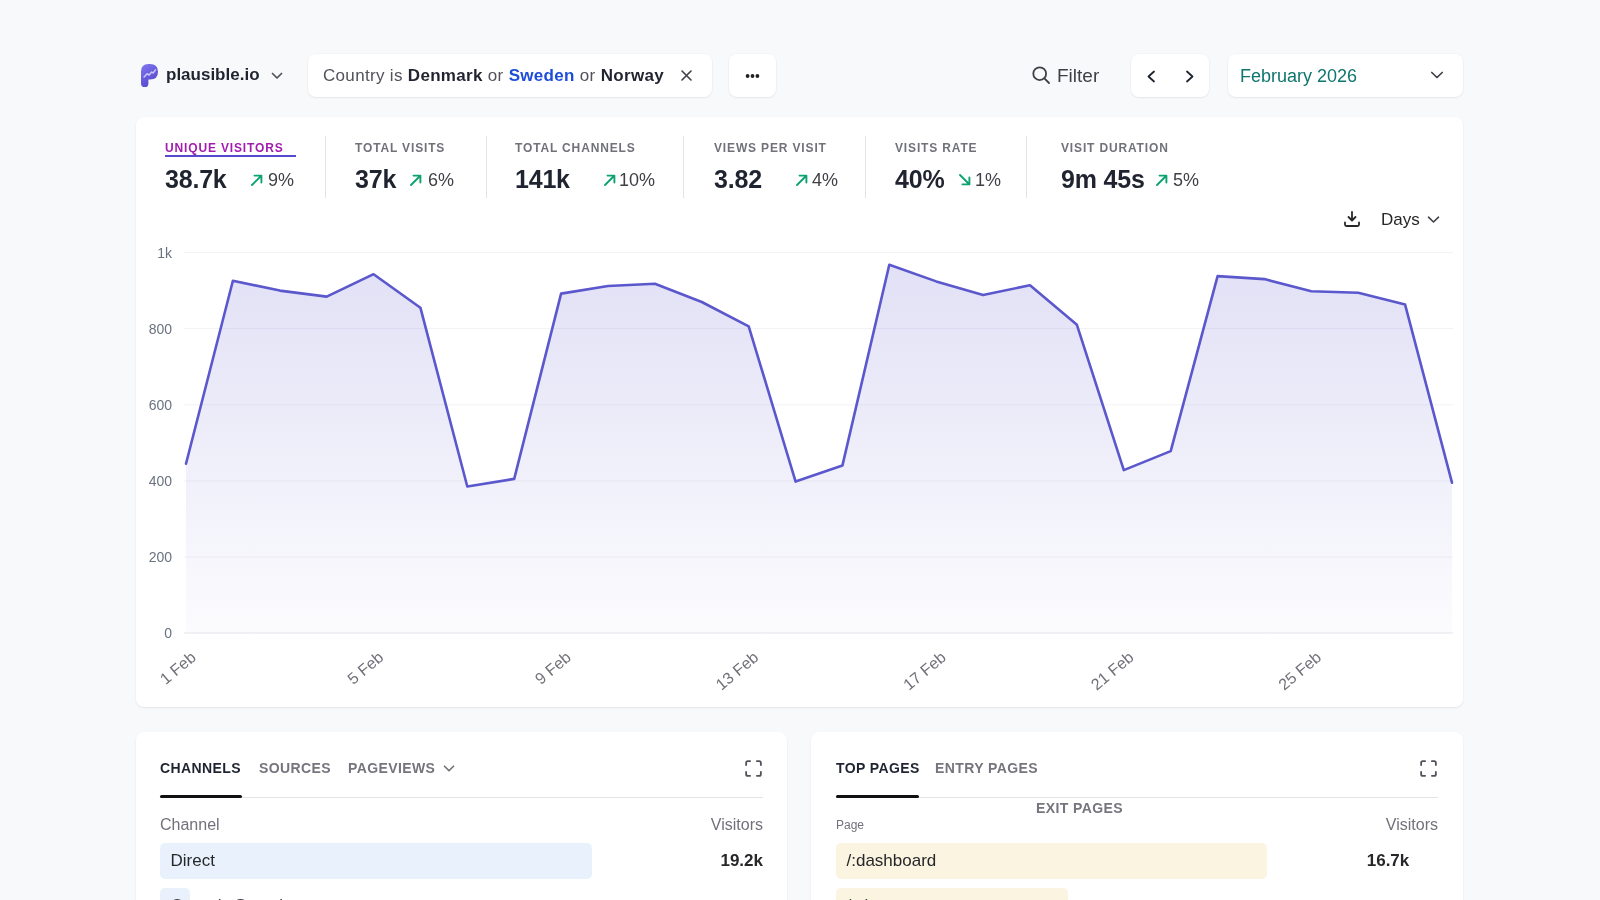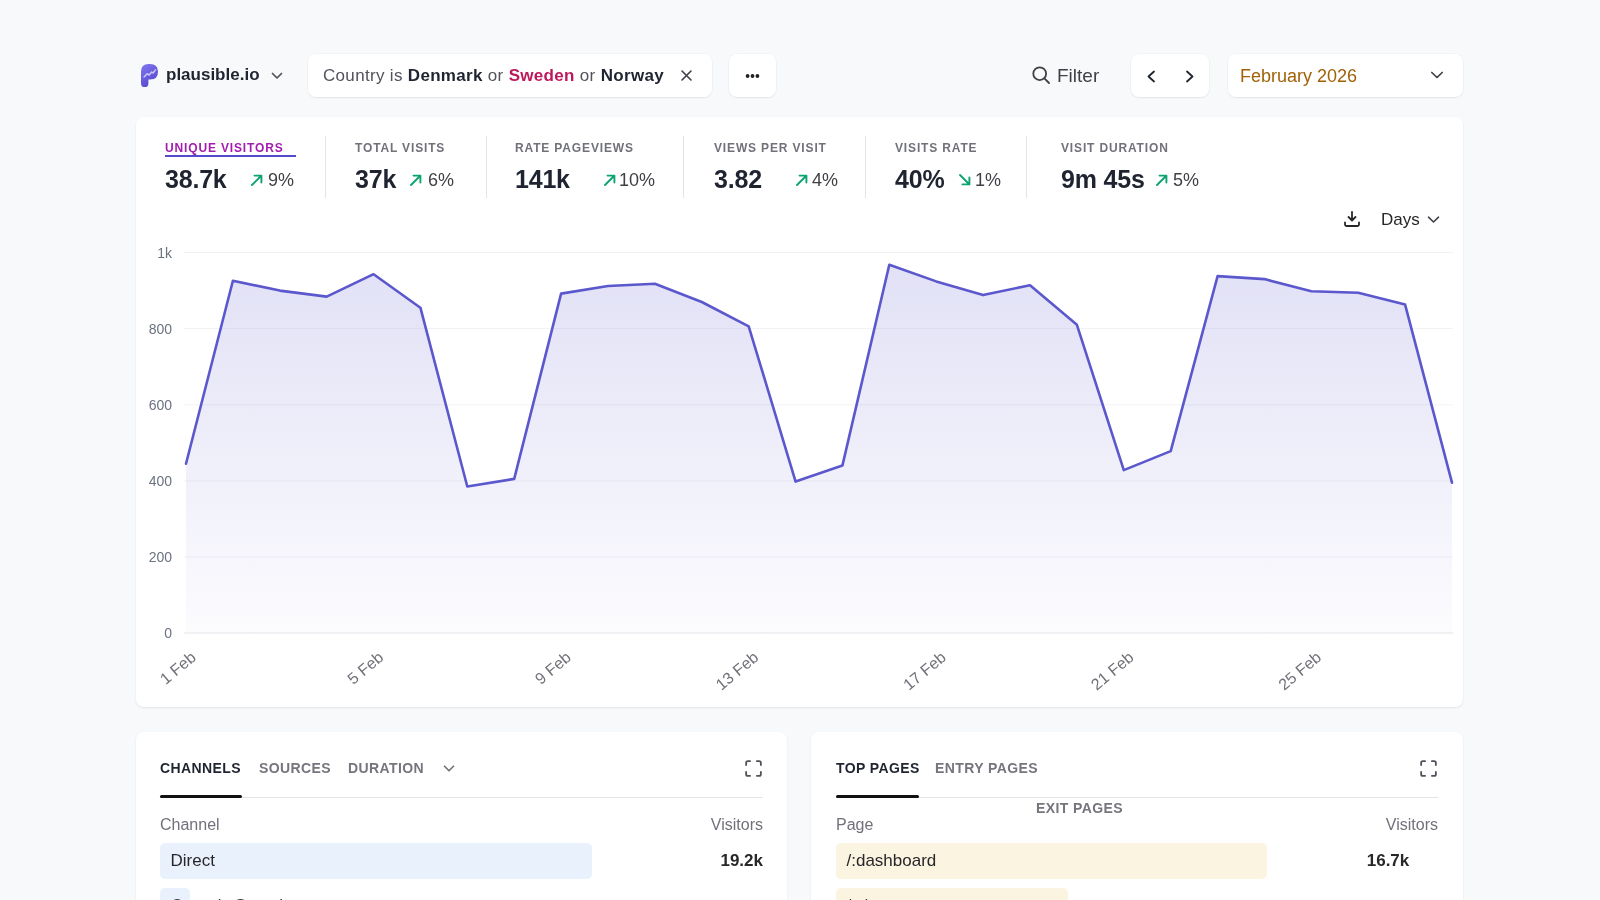--- a/index.html
+++ b/index.html
@@ -24,21 +24,21 @@
   </defs>
   <path d="M0 7.5 Q0 0 7.5 0 L9 0 Q17 0 17 7.8 Q17 15.6 9 15.6 L7.4 15.6 L7.4 19.4 Q7.4 23 3.7 23 Q0 23 0 19.4 Z" fill="url(#lg)"></path>
   <polyline points="3.1,12.9 6.1,9.7 8.1,11.1 10.7,8 12.1,9 14.5,5.9" fill="none" stroke="#cfcdf7" stroke-width="1.5" stroke-linecap="round" stroke-linejoin="round" opacity="0.95"></polyline>
 </svg>
 <div class="abs" style="left:166px; top:66px; font-size:17px; font-weight:bold; color:#1f2430; line-height:17px;">plausible.io</div>
 <svg class="abs" style="left:271px; top:72px;" width="12" height="8" viewBox="0 0 12 8">
     <polyline points="1.5,1.5 6,6 10.5,1.5" fill="none" stroke="#52525b" stroke-width="1.7" stroke-linecap="round" stroke-linejoin="round"></polyline>
   </svg>
 
 <div class="abs btn" style="left:308px; top:54px; width:404px; height:43px;"></div>
-<div class="abs" style="left:323px; top:67px; font-size:17px; color:#52525b; line-height:17px; white-space:nowrap; letter-spacing:0.32px;">Country is <b style="color:#1f2430;">Denmark</b> or <b style="color:#be185d;">Sweden</b> or <b style="color:#1f2430;">Norway</b></div>
+<div class="abs" style="left:323px; top:67px; font-size:17px; color:#52525b; line-height:17px; white-space:nowrap; letter-spacing:0.32px;">Country is <b style="color:#1f2430;">Denmark</b> or <b style="color:#1d4ed8;">Sweden</b> or <b style="color:#1f2430;">Norway</b></div>
 <svg class="abs" style="left:680px; top:69px;" width="13" height="13" viewBox="0 0 13 13">
     <path d="M2 2 L11 11 M11 2 L2 11" stroke="#3f3f46" stroke-width="1.6" stroke-linecap="round"></path>
   </svg>
 
 <div class="abs btn" style="left:729px; top:54px; width:47px; height:43px;"></div>
 <svg class="abs" style="left:745px; top:73px;" width="15" height="6" viewBox="0 0 15 6">
   <circle cx="2.6" cy="3" r="1.9" fill="#222226"></circle>
     <circle cx="7.5" cy="3" r="1.9" fill="#222226"></circle>
     <circle cx="12.4" cy="3" r="1.9" fill="#222226"></circle>
 </svg>
@@ -51,37 +51,37 @@
 
 <div class="abs btn" style="left:1131px; top:54px; width:78px; height:43px;"></div>
 <svg class="abs" style="left:1146px; top:70px;" width="11" height="13" viewBox="0 0 11 13">
     <polyline points="8,1.5 2.5,6.5 8,11.5" fill="none" stroke="#1f2430" stroke-width="1.8" stroke-linecap="round" stroke-linejoin="round"></polyline>
   </svg>
 <svg class="abs" style="left:1184px; top:70px;" width="11" height="13" viewBox="0 0 11 13">
     <polyline points="3,1.5 8.5,6.5 3,11.5" fill="none" stroke="#1f2430" stroke-width="1.8" stroke-linecap="round" stroke-linejoin="round"></polyline>
   </svg>
 
 <div class="abs btn" style="left:1228px; top:54px; width:235px; height:43px;"></div>
-<div class="abs" style="left:1240px; top:67px; font-size:18px; color:#a16207; line-height:18px;">February 2026</div>
+<div class="abs" style="left:1240px; top:67px; font-size:18px; color:#0f766e; line-height:18px;">February 2026</div>
 <svg class="abs" style="left:1430px; top:71px;" width="14" height="9" viewBox="0 0 14 9">
     <polyline points="1.8,1.5 7,6.5 12.2,1.5" fill="none" stroke="#3f3f46" stroke-width="1.7" stroke-linecap="round" stroke-linejoin="round"></polyline>
   </svg>
 
 <div class="abs card" style="left:136px; top:117px; width:1327px; height:590px;"></div>
 
 <div class="abs statlabel" style="left:165px; top:141px; color:#a21caf;">UNIQUE VISITORS</div>
 <div class="abs" style="left:165px; top:154.5px; width:131px; height:2.5px; background:#554bcd;"></div>
 <div class="abs statval" style="left:165px; top:167px;">38.7k</div>
 <div class="abs statpct" style="left:268px; top:171px;">9%</div>
 
 <div class="abs statlabel" style="left:355px; top:141px;">TOTAL VISITS</div>
 <div class="abs statval" style="left:355px; top:167px;">37k</div>
 <div class="abs statpct" style="left:428px; top:171px;">6%</div>
 
-<div class="abs statlabel" style="left:515px; top:141px;">RATE PAGEVIEWS</div>
+<div class="abs statlabel" style="left:515px; top:141px;">TOTAL CHANNELS</div>
 <div class="abs statval" style="left:515px; top:167px;">141k</div>
 <div class="abs statpct" style="left:619px; top:171px;text-align:right;">10%</div>
 
 <div class="abs statlabel" style="left:714px; top:141px;">VIEWS PER VISIT</div>
 <div class="abs statval" style="left:714px; top:167px;">3.82</div>
 <div class="abs statpct" style="left:812px; top:171px;">4%</div>
 
 <div class="abs statlabel" style="left:895px; top:141px;">VISITS RATE</div>
 <div class="abs statval" style="left:895px; top:167px;">40%</div>
 <div class="abs statpct" style="left:975px; top:171px;">1%</div>
@@ -155,21 +155,21 @@
     <text x="759.7" y="659" transform="rotate(-40 759.7 659)">13 Feb</text>
     <text x="947.2" y="659" transform="rotate(-40 947.2 659)">17 Feb</text>
     <text x="1134.8" y="659" transform="rotate(-40 1134.8 659)">21 Feb</text>
     <text x="1322.3" y="659" transform="rotate(-40 1322.3 659)">25 Feb</text>
   </g>
 </svg>
 
 <div class="abs card" style="left:136px; top:732px; width:651px; height:180px;"></div>
 <div class="abs tab" style="left:160px; top:760px; color:#1f2430;">CHANNELS</div>
 <div class="abs tab" style="left:259px; top:760px;">SOURCES</div>
-<div class="abs tab" style="left:348px; top:760px;">DURATION</div>
+<div class="abs tab" style="left:348px; top:760px;">PAGEVIEWS</div>
 <svg class="abs" style="left:443px; top:765px;" width="12" height="8" viewBox="0 0 12 8">
     <polyline points="1.5,1.2 6,5.8 10.5,1.2" fill="none" stroke="#71717a" stroke-width="1.6" stroke-linecap="round" stroke-linejoin="round"></polyline>
   </svg>
 <svg class="abs" style="left:745px; top:760px;" width="17" height="17" viewBox="0 0 15 15">
   <path d="M1 4.5 L1 2.5 Q1 1 2.5 1 L4.5 1 M10.5 1 L12.5 1 Q14 1 14 2.5 L14 4.5 M14 10.5 L14 12.5 Q14 14 12.5 14 L10.5 14 M4.5 14 L2.5 14 Q1 14 1 12.5 L1 10.5" fill="none" stroke="#52525b" stroke-width="1.6" stroke-linecap="round"></path>
 </svg>
 <div class="abs" style="left:160px; top:797px; width:603px; height:1px; background:#e4e4e7;"></div>
 <div class="abs" style="left:160px; top:794.5px; width:82px; height:3px; background:#111114; border-radius:1.5px;"></div>
 <div class="abs" style="left:160px; top:817px; font-size:16px; color:#71717a; line-height:16px;">Channel</div>
 <div class="abs" style="left:663px; top:817px; width:100px; text-align:right; font-size:16px; color:#71717a; line-height:16px;">Visitors</div>
@@ -181,19 +181,19 @@
 
 <div class="abs card" style="left:811px; top:732px; width:652px; height:180px;"></div>
 <div class="abs tab" style="left:836px; top:760px; color:#1f2430;">TOP PAGES</div>
 <div class="abs tab" style="left:935px; top:760px;">ENTRY PAGES</div>
 <div class="abs tab" style="left:1036px; top:760px;margin-top:40px;">EXIT PAGES</div>
 <svg class="abs" style="left:1420px; top:760px;" width="17" height="17" viewBox="0 0 15 15">
   <path d="M1 4.5 L1 2.5 Q1 1 2.5 1 L4.5 1 M10.5 1 L12.5 1 Q14 1 14 2.5 L14 4.5 M14 10.5 L14 12.5 Q14 14 12.5 14 L10.5 14 M4.5 14 L2.5 14 Q1 14 1 12.5 L1 10.5" fill="none" stroke="#52525b" stroke-width="1.6" stroke-linecap="round"></path>
 </svg>
 <div class="abs" style="left:836px; top:797px; width:602px; height:1px; background:#e4e4e7;"></div>
 <div class="abs" style="left:836px; top:794.5px; width:83px; height:3px; background:#111114; border-radius:1.5px;"></div>
-<div class="abs" style="left:836px; top:817px; font-size:16px; color:#71717a; line-height:16px;">Page</div>
+<div class="abs" style="left:836px; top:817px; font-size:12px; color:#71717a; line-height:16px;">Page</div>
 <div class="abs" style="left:1338px; top:817px; width:100px; text-align:right; font-size:16px; color:#71717a; line-height:16px;">Visitors</div>
 <div class="abs" style="left:836px; top:843px; width:431px; height:36px; background:#fbf4e1; border-radius:5px;"></div>
 <div class="abs" style="left:846.5px; top:852px; font-size:17px; color:#27272a; line-height:17px;">/:dashboard</div>
 <div class="abs" style="left:1338px; top:852px; width:100px; text-align:center; font-size:17px; font-weight:bold; color:#27272a; line-height:17px;">16.7k</div>
 <div class="abs" style="left:836px; top:888px; width:232px; height:36px; background:#fbf4e1; border-radius:5px;"></div>
 <div class="abs" style="left:846.5px; top:897px; font-size:17px; color:#3f3f46; line-height:17px;">/:sites</div>
 
 </body></html>

